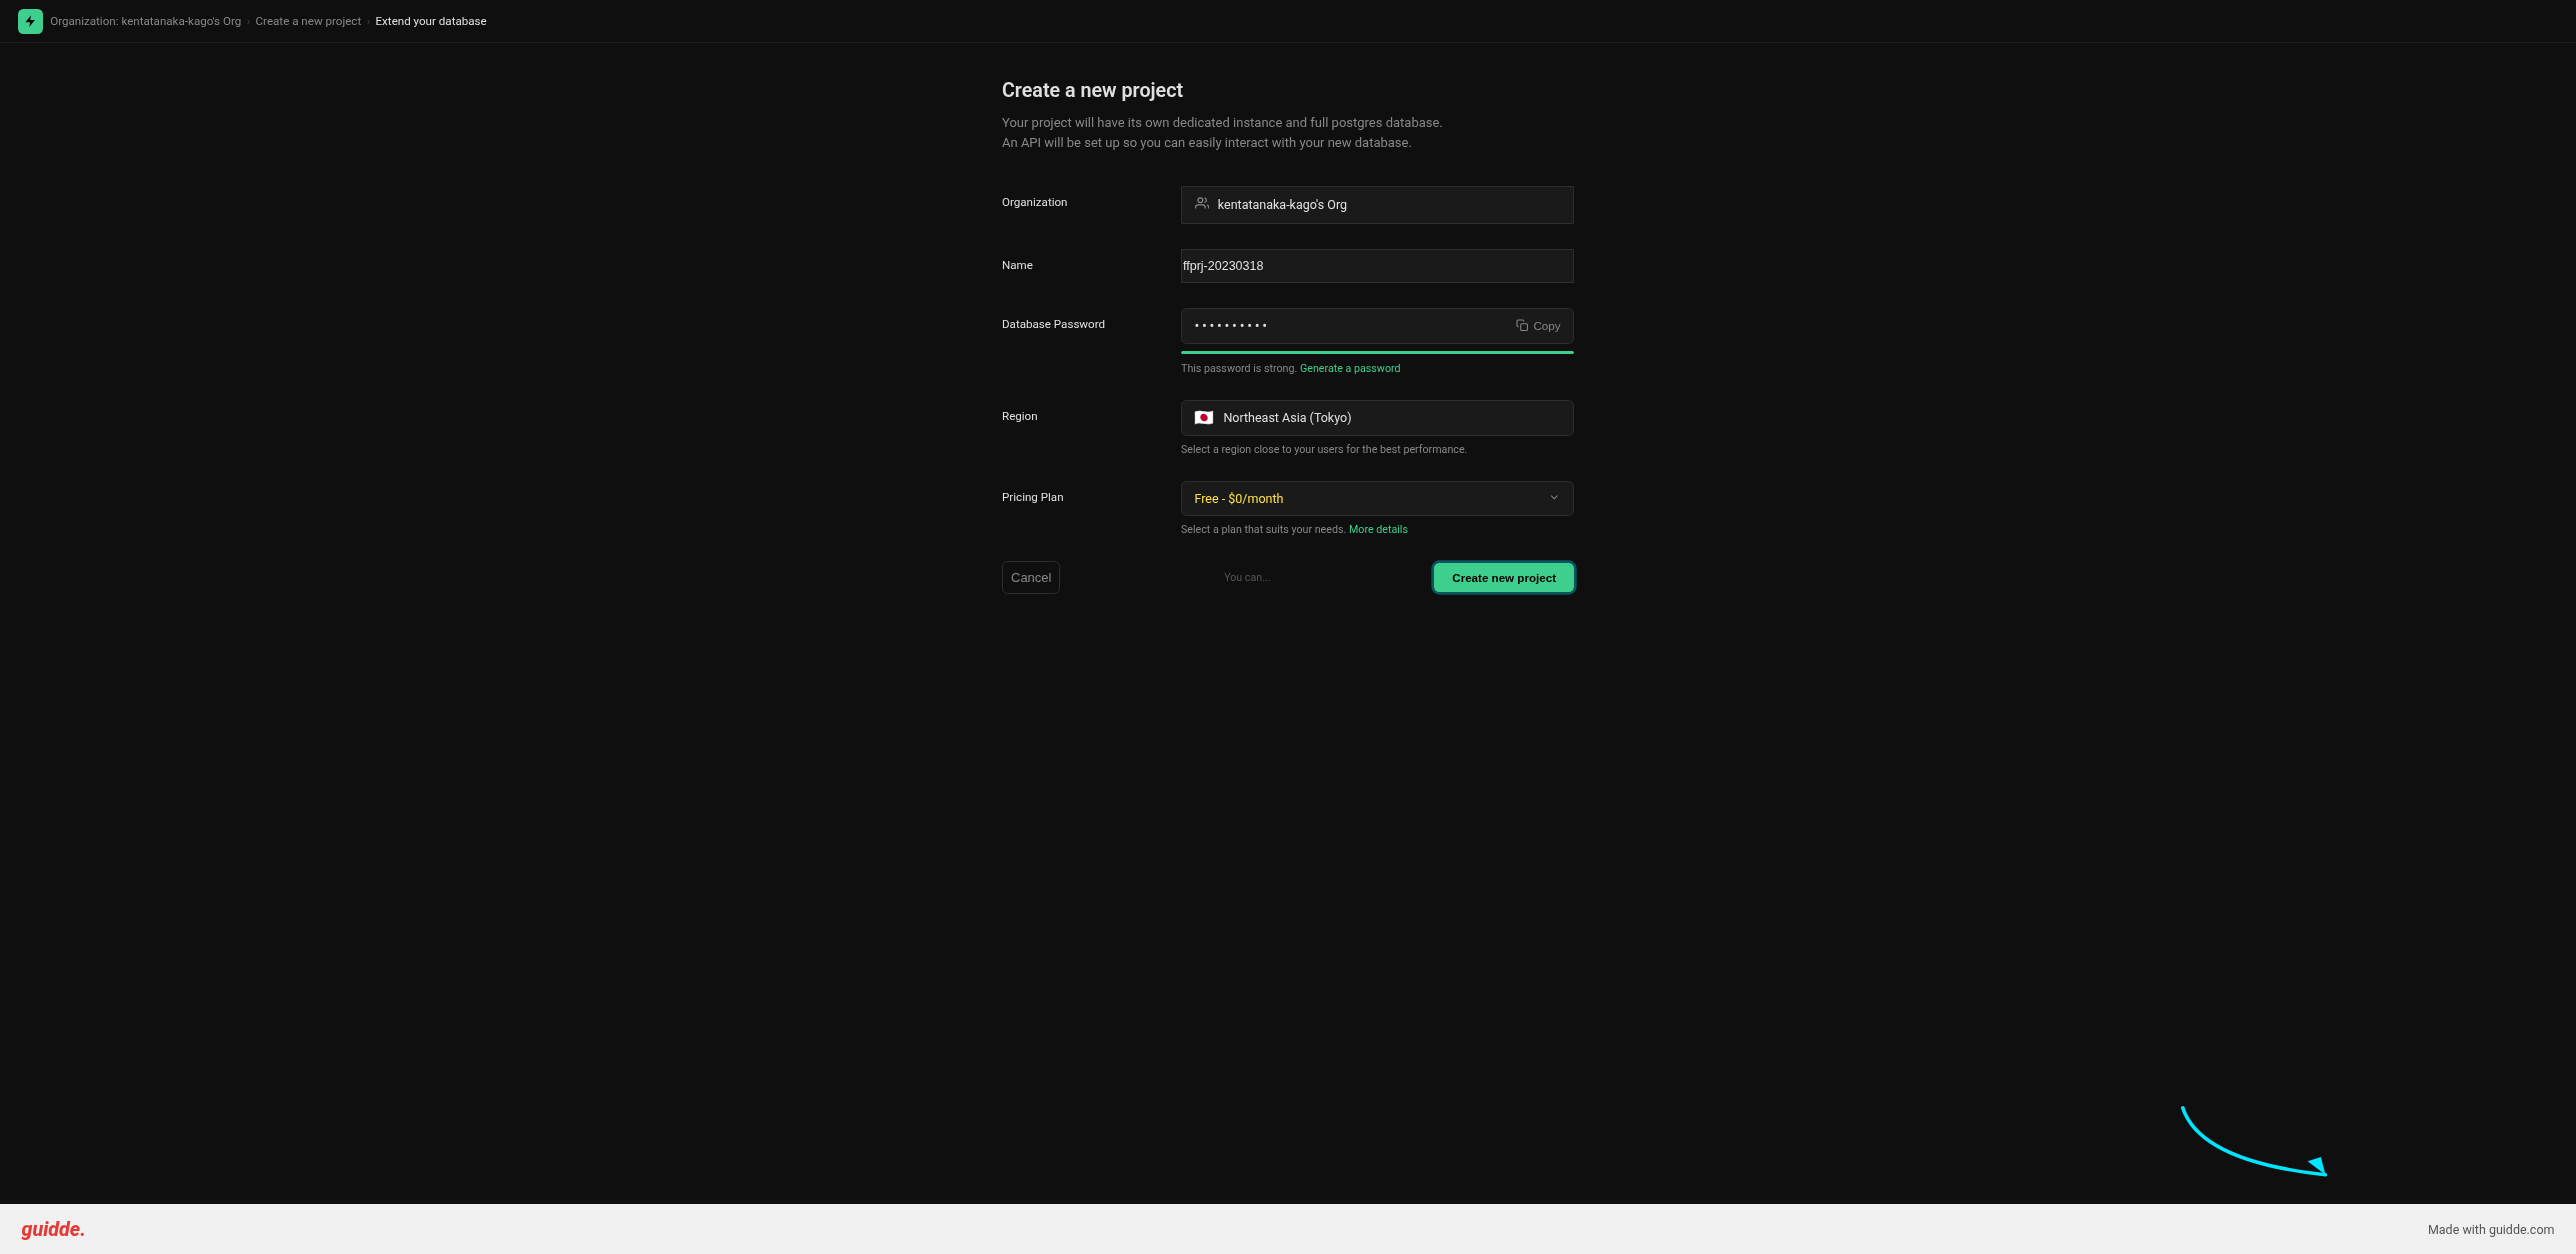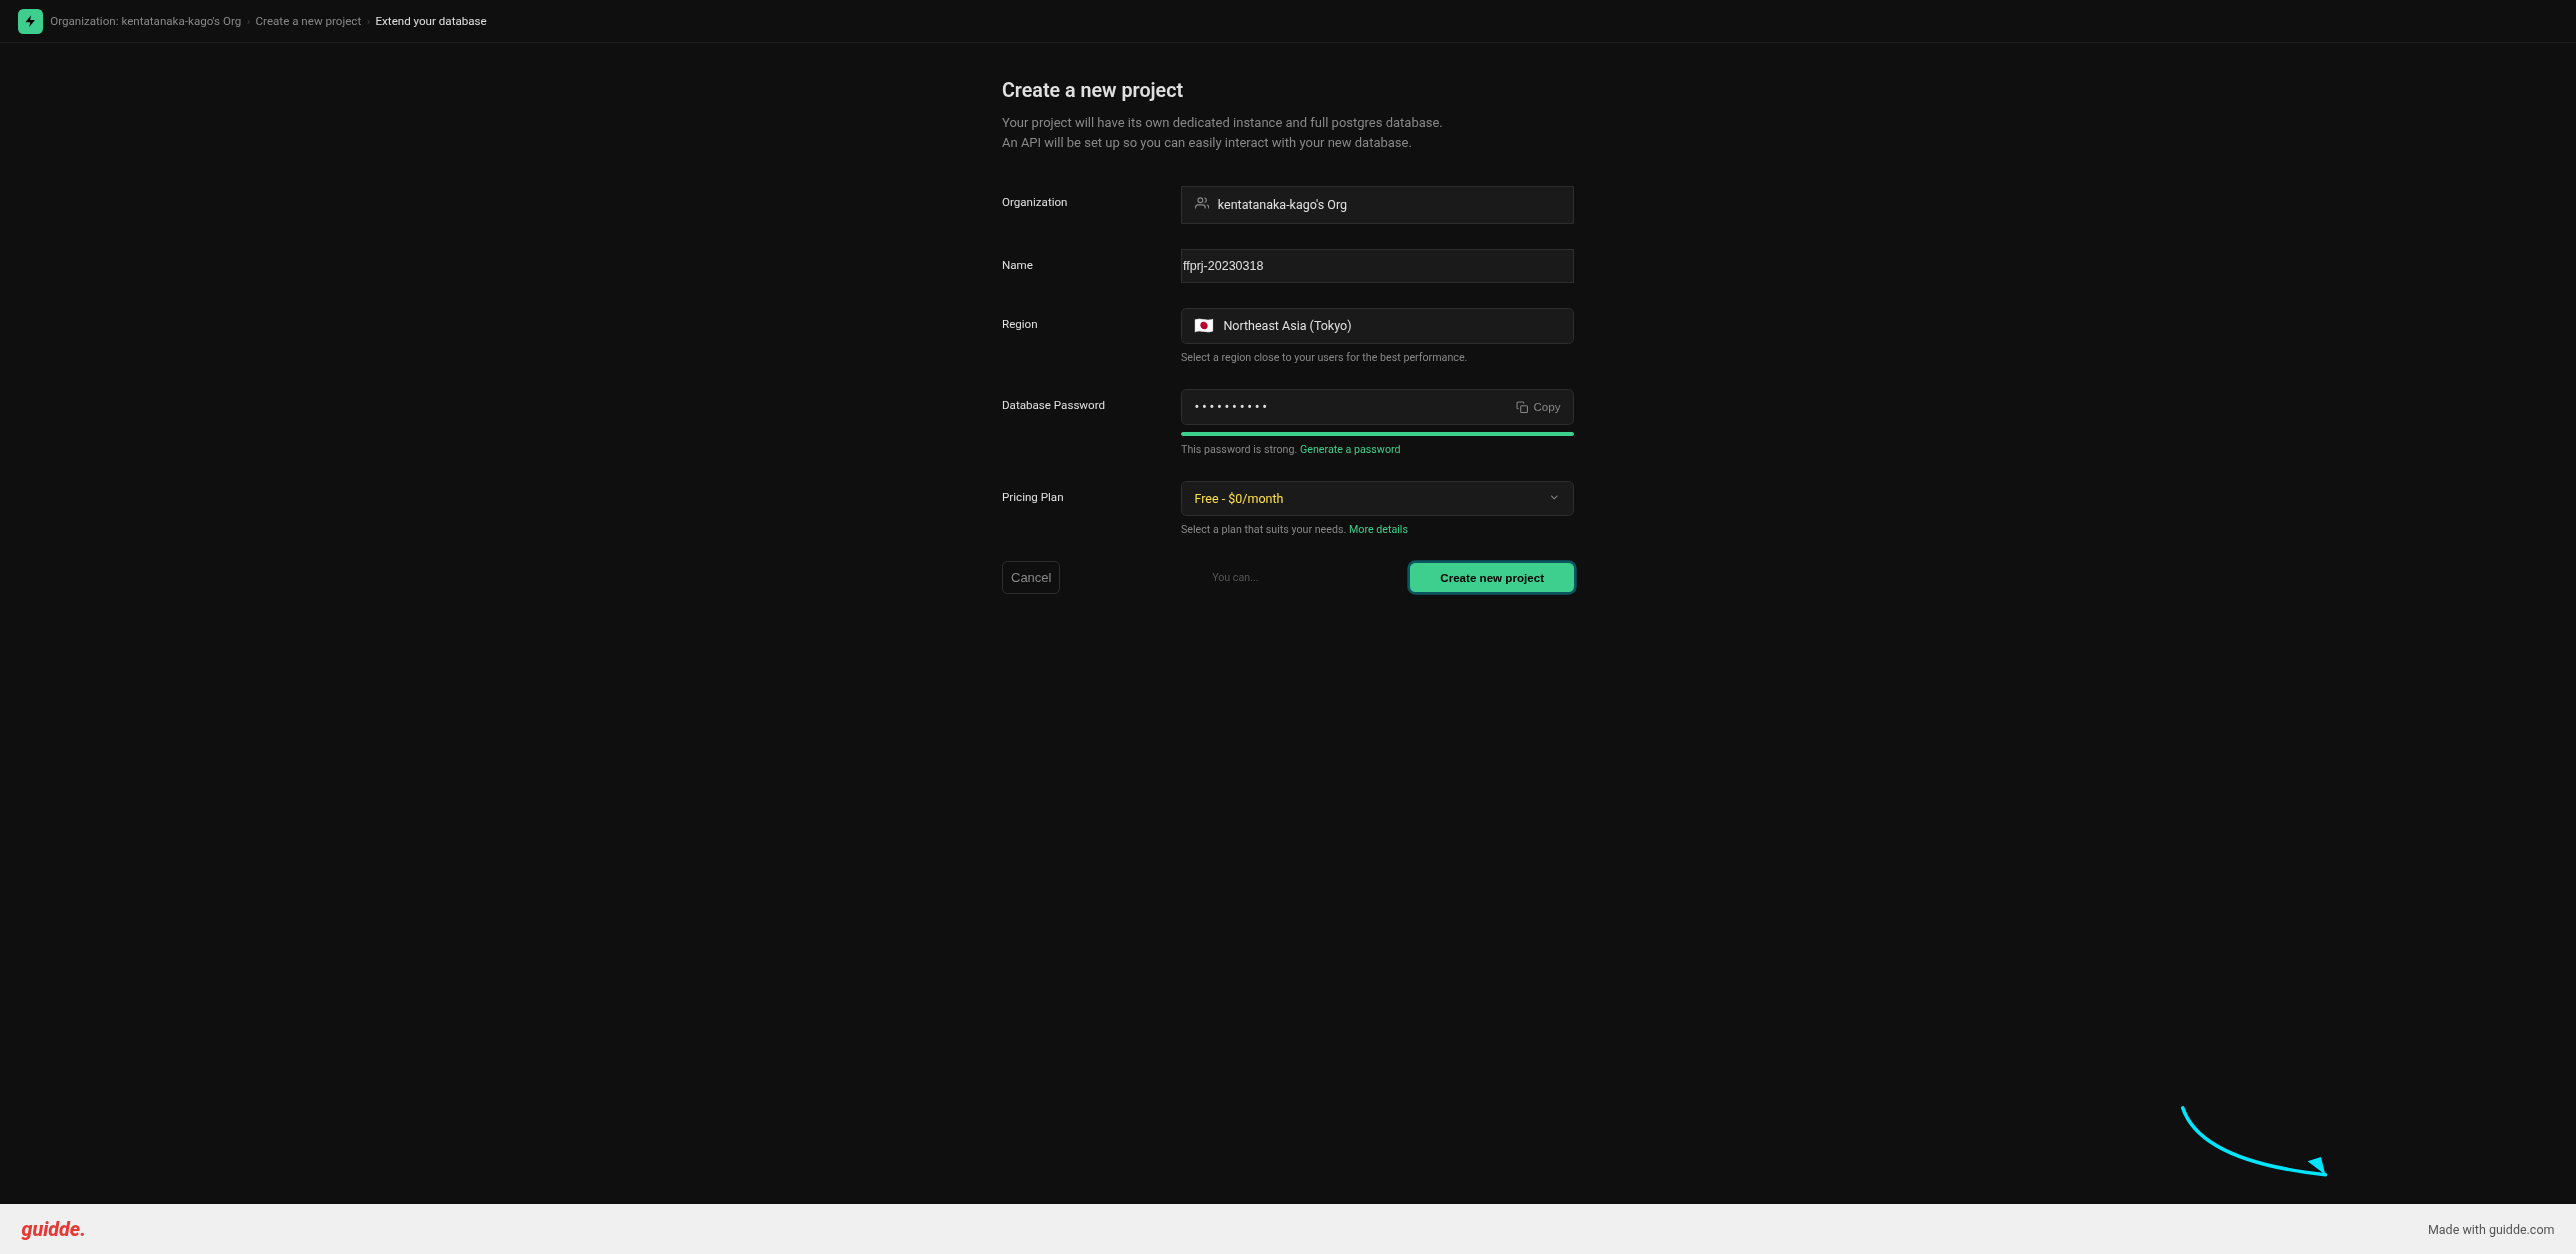--- a/index.html
+++ b/index.html
@@ -271,21 +271,21 @@
       color: #888;
       font-size: 13px;
       cursor: pointer;
       outline: none;
     }
 
     .create-btn {
       background-color: #3ecf8e;
       border: none;
       border-radius: 5.4px;
-      padding: 8px 30px;
+      padding: 8px 18px;
       color: #000;
       font-size: 11.6px;
       font-weight: 600;
       cursor: pointer;
       outline: none;
       box-shadow: 0 0 0 2.7px #00e5ff55;
     }
 
     .actions-hint {
       font-size: 10.7px;
@@ -370,31 +370,20 @@
             </span>
             <span class="org-text">kentatanaka-kago's Org</span>
           </div>
         </div>
       </div>
 
       <div class="form-section">
         <div class="form-label">Name</div>
         <div class="form-field-wrapper">
           <input class="form-input" type="text" value="ffprj-20230318" style="">
-        </div>
-      </div>
-
-      <div class="form-section">
-        <div class="form-label">Region</div>
-        <div class="form-field-wrapper">
-          <div class="region-input-wrapper">
-            <span class="flag-emoji">🇯🇵</span>
-            <span class="region-text">Northeast Asia (Tokyo)</span>
-          </div>
-          <p class="region-hint">Select a region close to your users for the best performance.</p>
         </div>
       </div>
 
       <div class="form-section">
         <div class="form-label">Database Password</div>
         <div class="form-field-wrapper">
           <div class="password-input-wrapper">
             <span class="password-dots">••••••••••</span>
             <button class="copy-btn">
               <svg width="12.5" height="12.5" viewBox="0 0 24 24" fill="none" stroke="currentColor" stroke-width="2">
@@ -408,20 +397,31 @@
             <div class="password-strength-fill" style="width: 100%"></div>
           </div>
           <p class="password-hint">
             <span>This password is strong.</span>
             <a class="generate-link">Generate a password</a>
           </p>
         </div>
       </div>
 
       <div class="form-section">
+        <div class="form-label">Region</div>
+        <div class="form-field-wrapper">
+          <div class="region-input-wrapper">
+            <span class="flag-emoji">🇯🇵</span>
+            <span class="region-text">Northeast Asia (Tokyo)</span>
+          </div>
+          <p class="region-hint">Select a region close to your users for the best performance.</p>
+        </div>
+      </div>
+
+      <div class="form-section">
         <div class="form-label">Pricing Plan</div>
         <div class="form-field-wrapper">
           <div class="pricing-input-wrapper">
             <span class="pricing-text">Free - $0/month</span>
             <span style="color:#888;">
               <svg width="12.5" height="12.5" viewBox="0 0 24 24" fill="none" stroke="currentColor" stroke-width="2">
                 <polyline points="6 9 12 15 18 9"></polyline>
               </svg>
             </span>
           </div>

